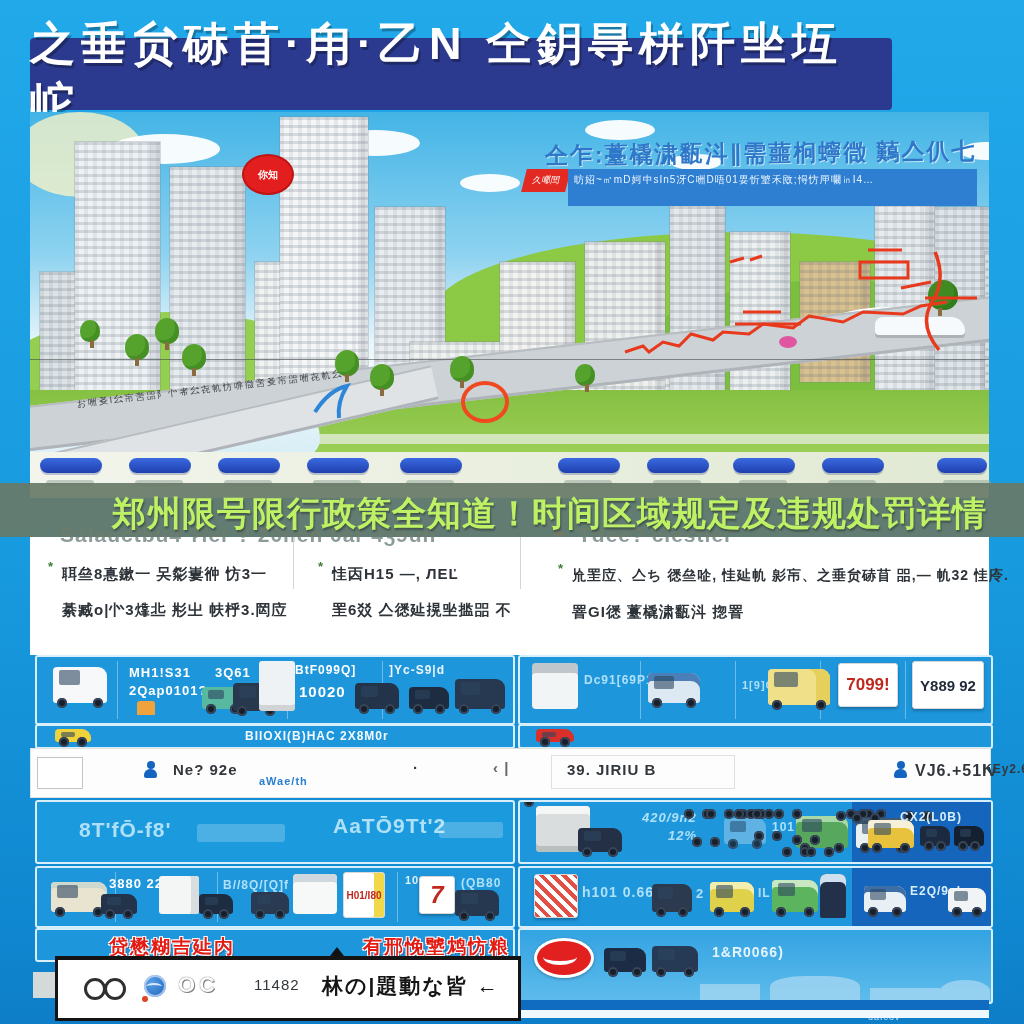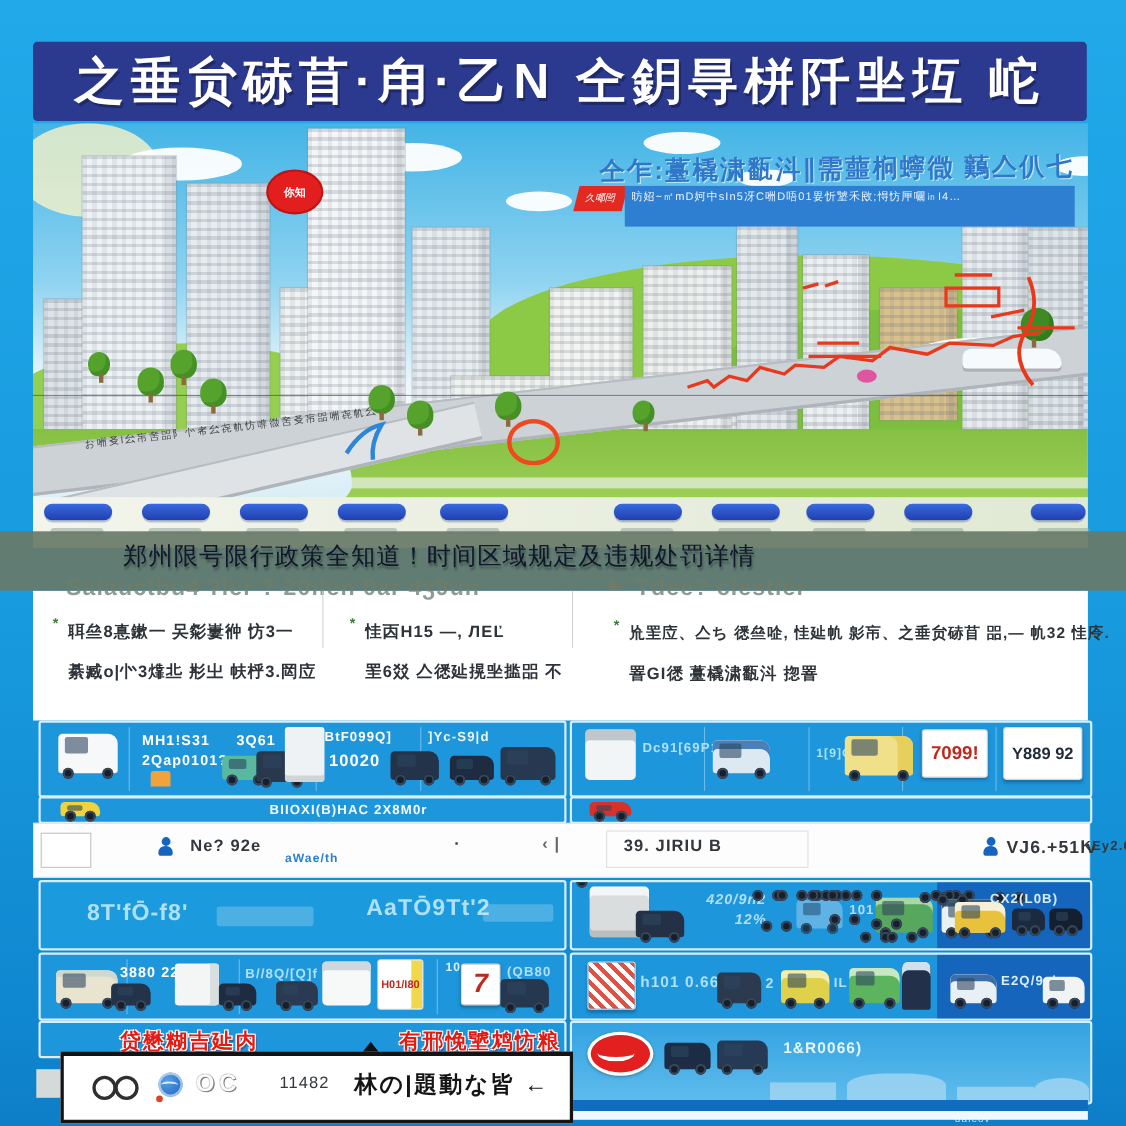--- a/index.html
+++ b/index.html
@@ -4,21 +4,21 @@
 <style>
   html,body{margin:0;padding:0}
   body{width:1024px;height:1024px;overflow:hidden;
        font-family:"Liberation Sans","DejaVu Sans",sans-serif;
        background:linear-gradient(180deg,#21a9ea 0%,#189ade 55%,#0f86cf 92%,#0d7ec7 100%)}
   .a{position:absolute}
   .t{position:absolute;white-space:nowrap}
   .page{position:relative;width:1024px;height:1024px}
 
   
-  .hdr{left:30px;top:38px;width:958px;height:72px;background:#2b3a8e;border-radius:4px;
+  .hdr{left:30px;top:38px;width:862px;height:72px;background:#2b3a8e;border-radius:4px;
        display:flex;align-items:center;justify-content:center;
        color:#fff;font-size:45px;font-weight:800;letter-spacing:6px;
        text-shadow:2px 3px 0 rgba(0,0,0,.28)}
 
   
   .illus{left:30px;top:112px;width:959px;height:343px;overflow:hidden;
          background:linear-gradient(180deg,#43b4e6 0%,#8fd3f0 42%,#e9f6fb 68%,#f4fafc 75%)}
   .cloud{position:absolute;background:#fff;border-radius:50%;opacity:.95}
   .hill{position:absolute;border-radius:50% 50% 0 0}
   .bld{position:absolute;
@@ -42,21 +42,21 @@
            opacity:.85;white-space:nowrap}
 
   
   .tabs{left:30px;top:452px;width:959px;height:46px;background:linear-gradient(90deg,#f3f5ec,#e0e9d3)}
   .dash{position:absolute;top:6px;width:62px;height:15px;border-radius:8px;
         background:linear-gradient(#3a6ae0,#1f3fae);box-shadow:0 2px 0 rgba(20,40,120,.25)}
   .dashsh{position:absolute;top:28px;width:48px;height:6px;border-radius:3px;background:#96a89c;opacity:.55}
 
   
   .ribbon{left:0;top:483px;width:1024px;height:54px;background:rgba(104,122,104,.92);z-index:20}
-  .ribbon span{position:absolute;left:112px;top:8px;font-size:22px;font-weight:400;color:#0f172a;
+  .ribbon span{position:absolute;left:112px;top:8px;font-size:34px;font-weight:700;color:#bef264;
                letter-spacing:1px;text-shadow:1px 2px 2px rgba(0,0,0,.35);white-space:nowrap}
 
   
   .cols{left:30px;top:537px;width:959px;height:118px;background:#fff}
   .colhead{position:absolute;top:-14px;font-size:21px;font-weight:700;color:#8c9c98;letter-spacing:1px;white-space:nowrap}
   .cline{position:absolute;font-size:15px;font-weight:600;color:#2d3338;letter-spacing:1px;white-space:nowrap}
   .star{position:absolute;color:#3f7d38;font-size:13px;font-weight:800}
   .vsep{position:absolute;width:1px;background:#cfd6d4}
   .pen{position:absolute;width:0;height:0;border-left:14px solid #c87b3e;border-top:5px solid transparent;border-bottom:5px solid transparent;transform:rotate(18deg)}
 

